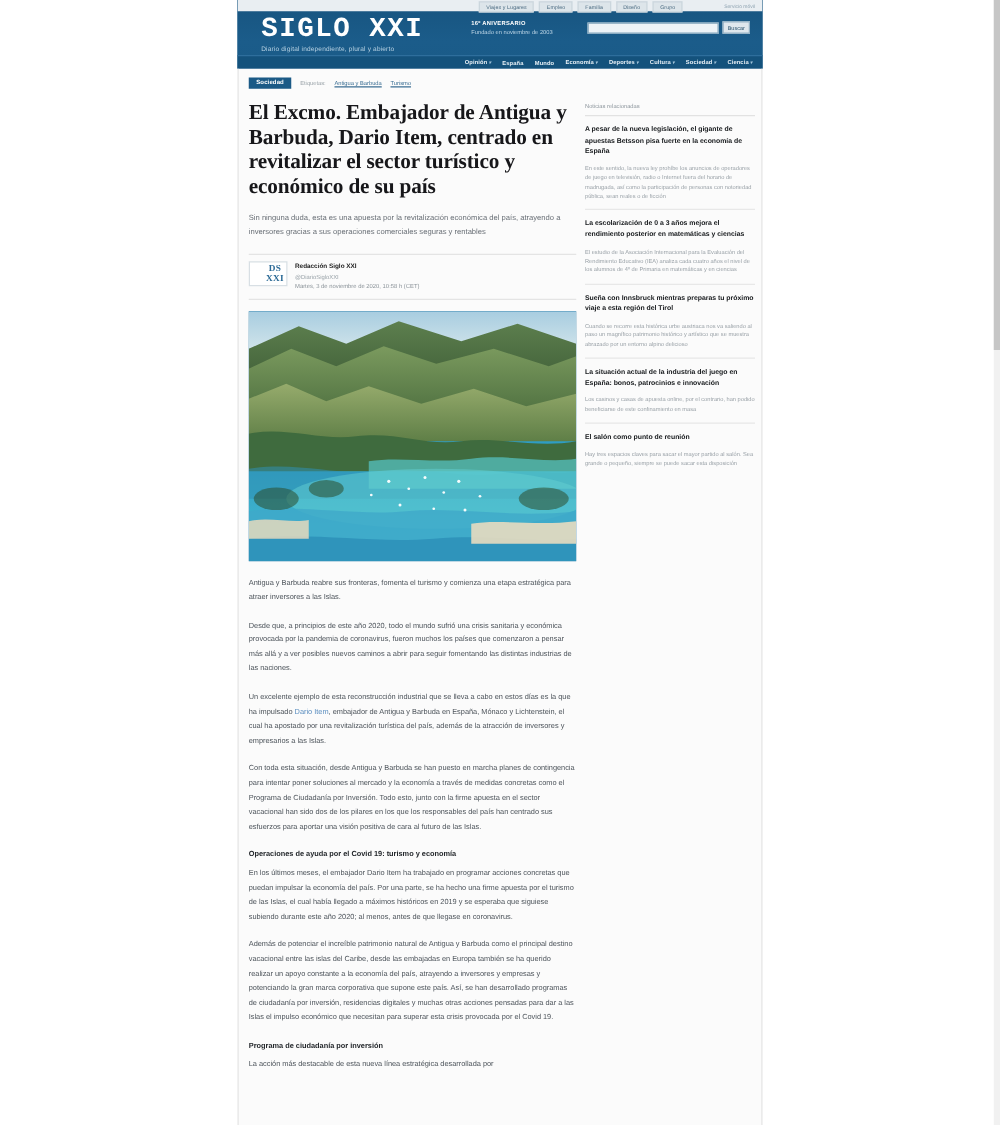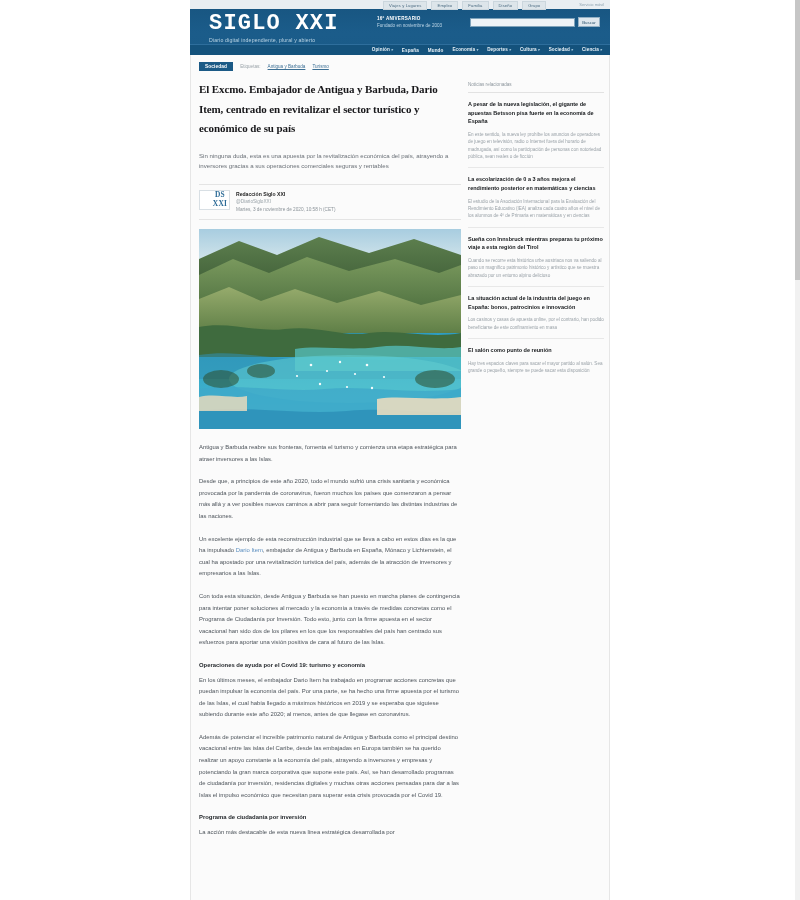--- a/index.html
+++ b/index.html
@@ -94,21 +94,21 @@
   }
   .tags-label{font-size:4.6px;color:#9aa3a9;}
   .tag-link{font-size:4.6px;color:#3c6f94;text-decoration:underline;}
 
   
   .article{
     position:absolute;left:199px;top:80px;width:262px;
   }
   .headline{
     font-family:"Liberation Serif", serif;
-    font-size:11px;line-height:19.5px;color:#17171a;font-weight:bold;
+    font-size:17px;line-height:19.5px;color:#17171a;font-weight:bold;
     margin:0 0 12px 0;letter-spacing:-.1px;
   }
   .standfirst{
     font-size:6.1px;line-height:10.5px;color:#6a7077;margin:0 0 12px 0;
   }
 
   .byline{
     display:flex;gap:6px;align-items:flex-start;
     border-top:0.5px solid #e4e4e4;border-bottom:0.5px solid #e4e4e4;
     padding:5px 0 6px 0;margin-bottom:9px;

